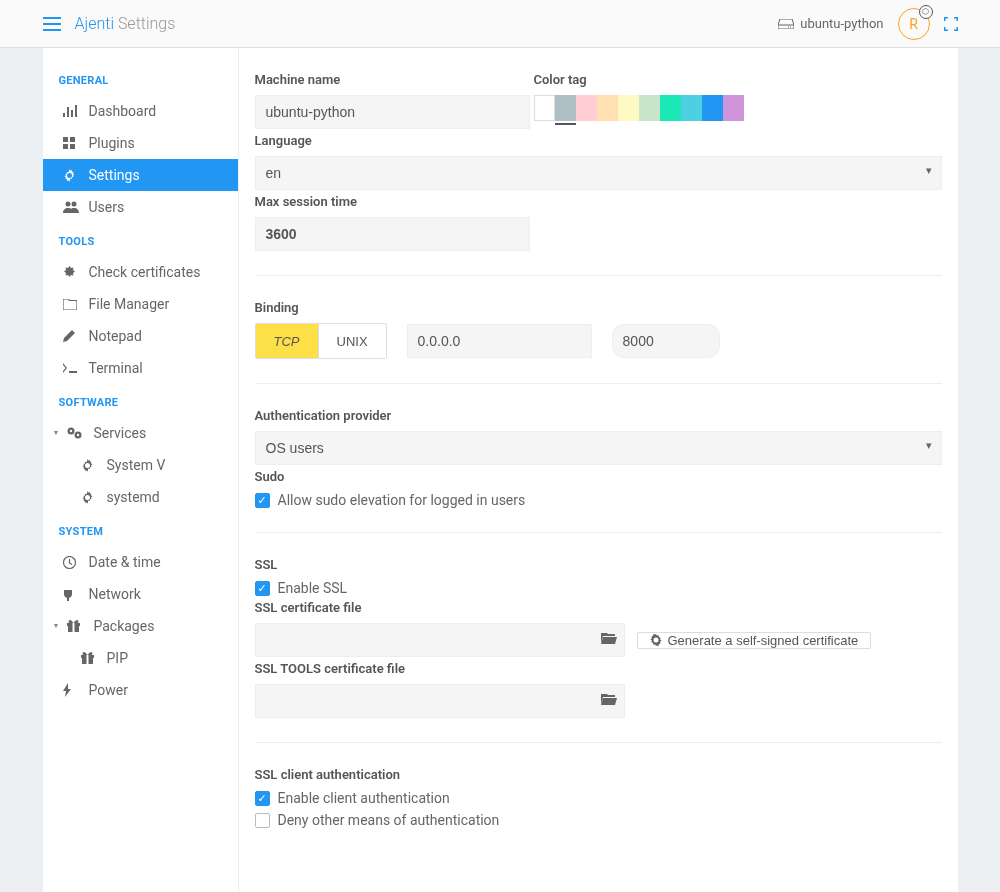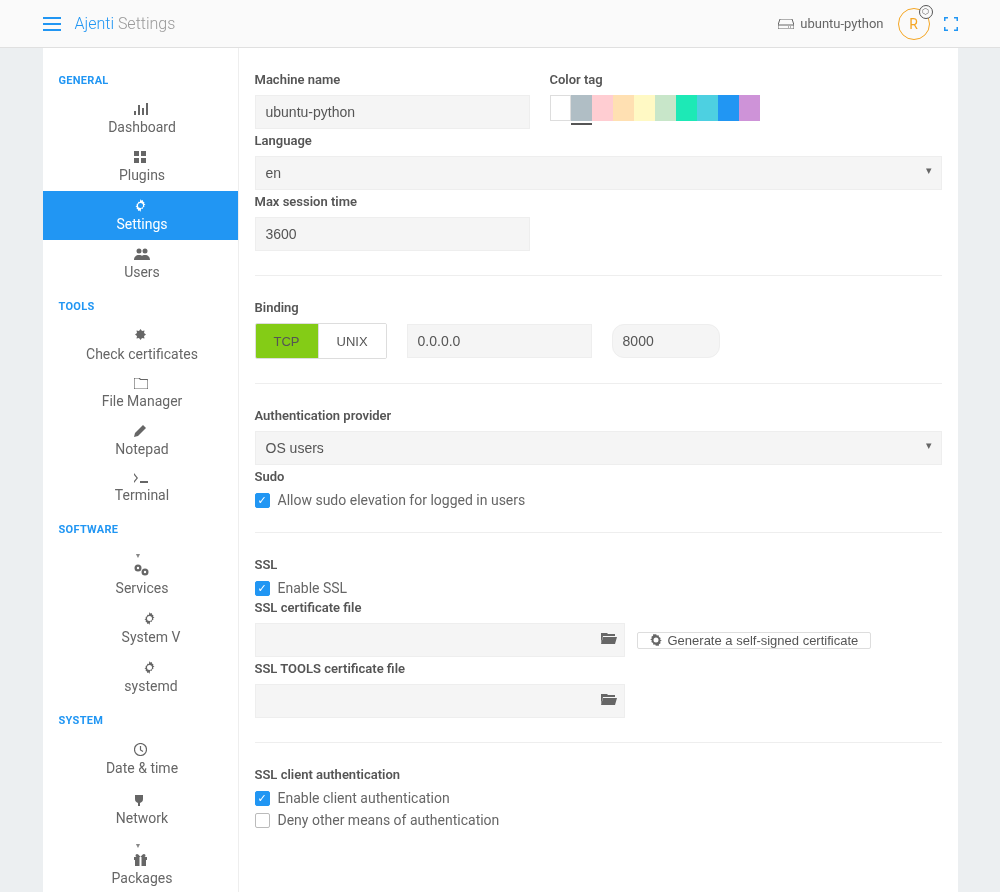--- a/index.html
+++ b/index.html
@@ -14,47 +14,47 @@
 .brand-sub { color: #999; }
 .topbar-right { display: flex; align-items: center; gap: 14px; }
 .host { color: #666; font-size: 13px; display: flex; align-items: center; gap: 6px; }
 .avatar { width: 32px; height: 32px; border: 1.5px solid #f5a623; border-radius: 50%; display: flex; align-items: center; justify-content: center; color: #f5a623; font-size: 14px; position: relative; }
 .avatar-badge { position: absolute; top: -4px; right: -4px; width: 14px; height: 14px; border: 1.5px solid #555; border-radius: 50%; background: #fafafa; font-size: 8px; display: flex; align-items: center; justify-content: center; color: #555; }
 .fullscreen-icon { color: #2196f3; cursor: pointer; }
 
 .page { width: 915px; margin: 0 auto; display: flex; background: #fff; min-height: calc(100vh - 48px); }
 .sidebar { width: 196px; border-right: 1px solid #eee; padding-top: 14px; flex-shrink: 0; }
 .section-header { color: #2196f3; font-size: 11px; font-weight: 700; padding: 12px 16px 8px; letter-spacing: 0.3px; }
-.nav-item { display: flex; align-items: center; gap: 4px; padding: 8px 16px 8px 20px; color: #666; cursor: pointer; font-size: 14px; flex-direction: column; }
+.nav-item { display: flex; align-items: center; gap: 10px; padding: 8px 16px 8px 20px; color: #666; cursor: pointer; font-size: 14px; }
 .nav-item.active { background: #2196f3; color: #fff; }
 .nav-item .icon { width: 16px; text-align: center; font-size: 13px; }
 .nav-item.sub { padding-left: 38px; }
 .nav-item.expandable::before { content: "▼"; font-size: 7px; margin-right: -2px; margin-left: -10px; color: #888; }
 
 .main { flex: 1; padding: 24px 0 40px; }
 .form-section { padding: 0 0 24px; border-bottom: 1px solid #eee; margin: 0 16px 24px; }
 .form-section.noborder { border-bottom: none; padding-bottom: 0; margin-bottom: 0; }
-.row { display: flex; gap: 20px; }
+.row { display: flex; gap: 4px; }
 .field { flex: 1; }
 .field.half { max-width: 275px; }
 .label { font-weight: 600; color: #555; font-size: 13px; margin-bottom: 8px; display: block; }
 .input { width: 100%; height: 34px; background: #f5f5f5; border: 1px solid #eee; padding: 0 10px; font-size: 14px; color: #555; outline: none; }
 .input::placeholder { color: #aaa; }
 .select { width: 100%; height: 34px; background: #f5f5f5; border: 1px solid #eee; padding: 0 10px; font-size: 14px; color: #555; appearance: none; position: relative; }
 .select-wrap { position: relative; }
 .select-wrap::after { content: "▾"; position: absolute; right: 10px; top: 8px; color: #666; pointer-events: none; font-size: 11px; }
 
 .swatches { display: flex; }
 .swatch { width: 21px; height: 26px; cursor: pointer; }
 .swatch.sel { position: relative; }
 .swatch.sel::after { content: ""; position: absolute; bottom: -4px; left: 0; right: 0; height: 2px; background: #555; }
 
 .btn-group { display: inline-flex; border: 1px solid #ddd; border-radius: 2px; overflow: hidden; }
 .btn-group button { height: 34px; padding: 0 18px; background: #fff; border: none; font-size: 13px; color: #555; cursor: pointer; }
-.btn-group button.active { background: #84cc16; }
+.btn-group button.active { background: #fde047; font-style: italic; }
 .btn-group button + button { border-left: 1px solid #ddd; }
 
 .inline-row { display: flex; align-items: center; gap: 20px; margin-top: 8px; }
 .inline-row .input { flex: 0 0 auto; }
 .input.w-host { width: 185px; }
 .input.w-port { width: 108px; border-radius: 12px; }
 
 .checkbox-row { display: flex; align-items: center; gap: 8px; margin-top: 6px; color: #666; font-size: 14px; }
 .chk { width: 15px; height: 15px; border: 1px solid #bbb; border-radius: 2px; display: inline-flex; align-items: center; justify-content: center; cursor: pointer; flex-shrink: 0; }
 .chk.checked { background: #2196f3; border-color: #2196f3; color: #fff; font-size: 11px; }
@@ -285,21 +285,21 @@
         <label class="label">Language</label>
         <div class="select-wrap">
           <select class="select">
             <option>en</option>
           </select>
         </div>
       </div>
 
       <div class="mt">
         <label class="label">Max session time</label>
-        <input class="input" style="width: 275px;" value="3600">
+        <input class="input" style="width: 275px; font-weight: bold;" value="3600">
       </div>
     </div>
 
     <div class="form-section">
       <label class="label">Binding</label>
       <div class="inline-row">
         <div class="btn-group">
           <button class="active">TCP</button>
           <button>UNIX</button>
         </div>

